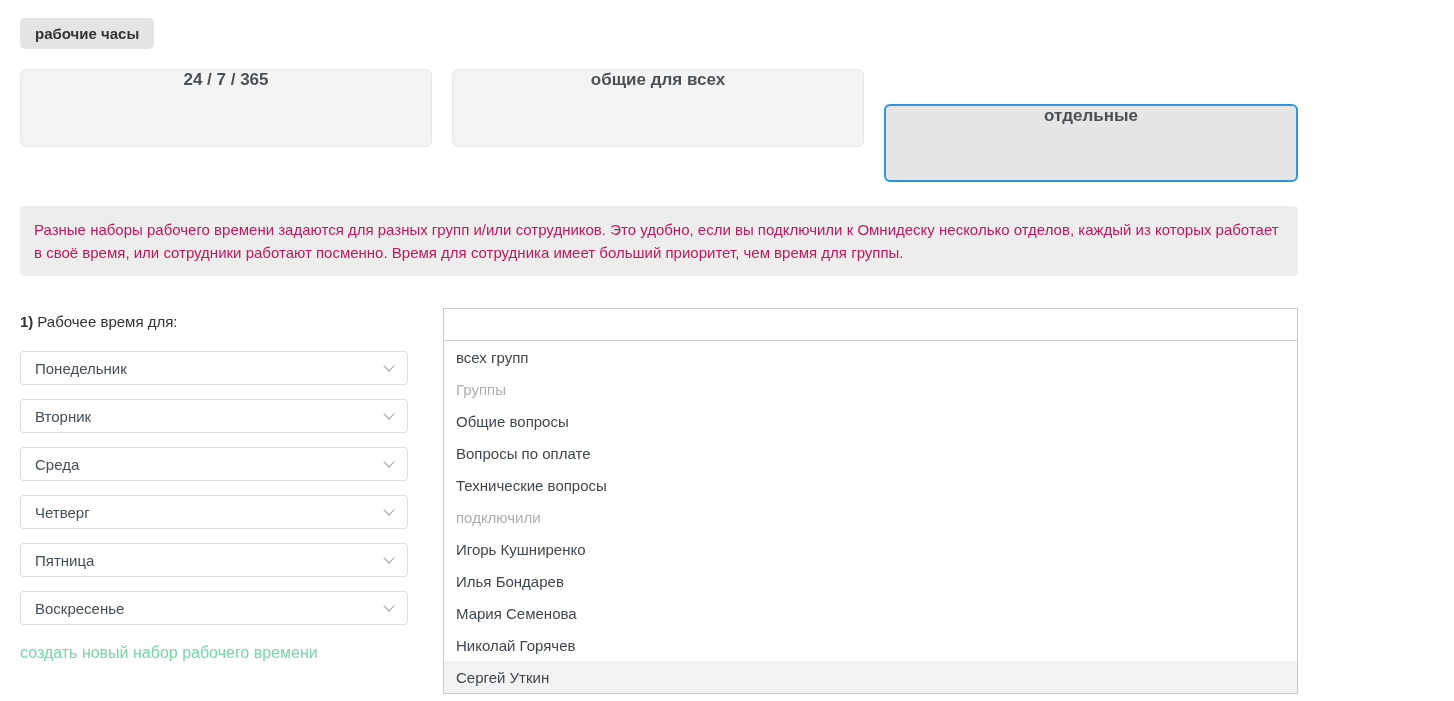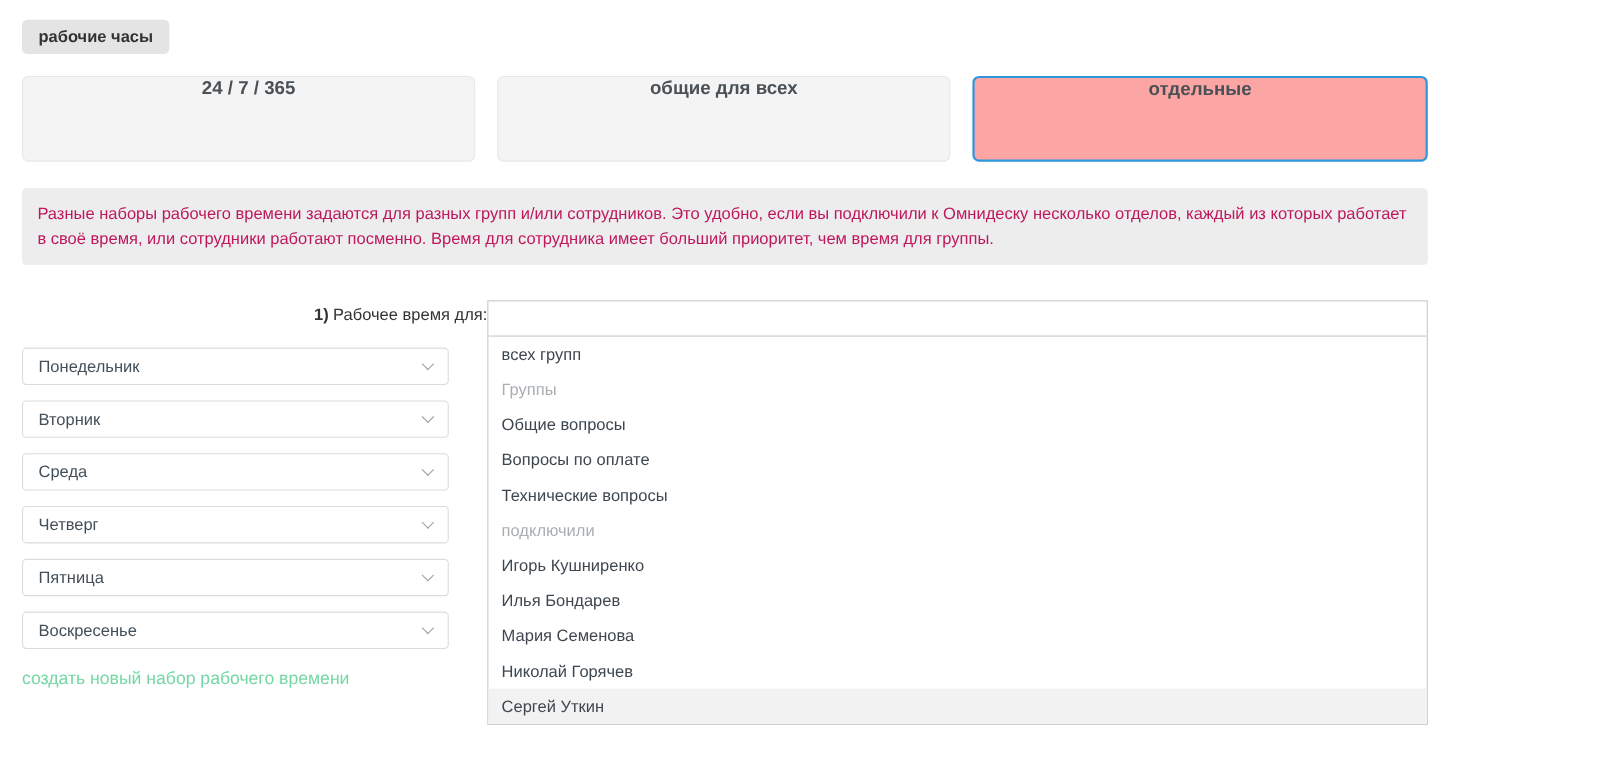--- a/index.html
+++ b/index.html
@@ -41,22 +41,23 @@
     border: 1px solid #e7e7e7;
     border-radius: 6px;
     font-family: inherit;
     font-size: 17px;
     font-weight: bold;
     color: #4a5156;
     cursor: pointer;
     padding: 0;
   }
   .card.selected {
-    background: #fca5a5;
+    background: #e5e5e5;
     border: 2px solid #2e96dd;
+    margin-top: 35px;
   }
   .info {
     margin: 24px 18px 0 20px;
     background: #ededed;
     border-radius: 4px;
     padding: 12px 14px;
     font-size: 15px;
     line-height: 23px;
     color: #be185d;
   }
@@ -66,21 +67,20 @@
     margin: 0 18px 0 20px;
   }
   .left-col {
     flex: none;
     width: 423px;
   }
   .section-label {
     margin-top: 37px;
     font-size: 15px;
     color: #333333;
-    text-align: right;
   }
   .section-label .num {
     font-weight: bold;
     margin-right: 4px;
   }
   .days { margin-top: 21px; }
   .select {
     width: 388px;
     height: 34px;
     margin-bottom: 14px;

